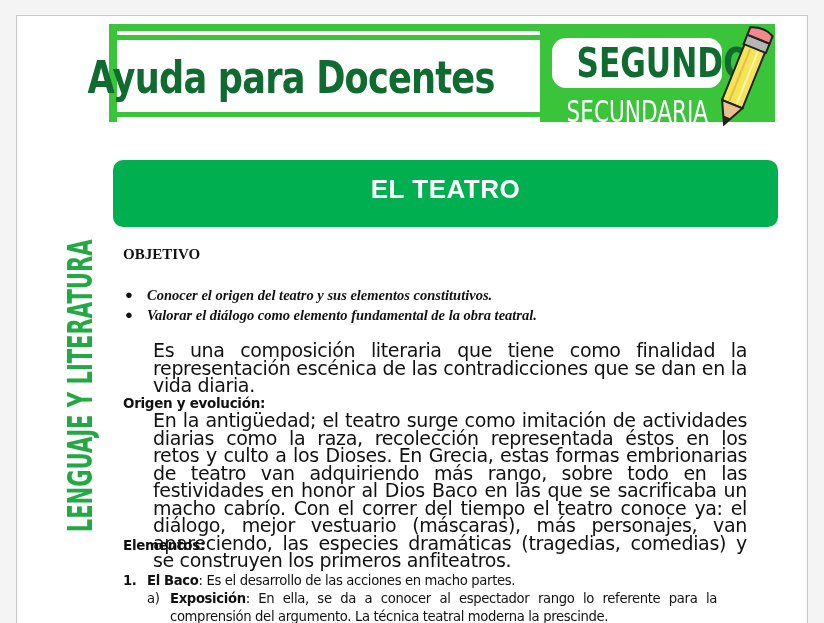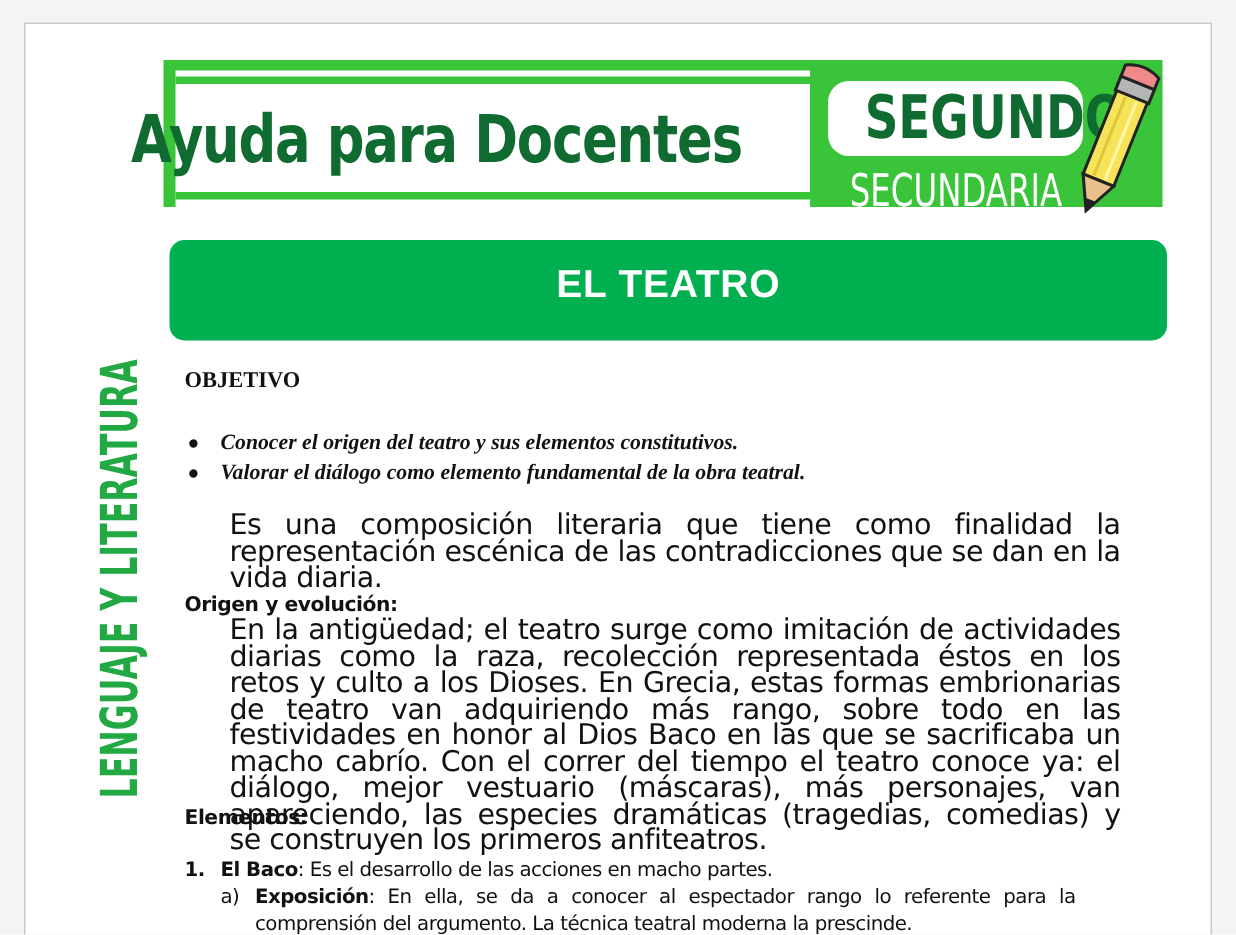--- a/index.html
+++ b/index.html
@@ -11,21 +11,21 @@
   }
   .page {
     position: absolute; left: 16px; top: 15px;
     width: 792px; height: 640px;
     background: #ffffff;
     border: 1px solid #c8c8c8;
     box-sizing: border-box;
   }
   
   .banner {
-    position: absolute; left: 109px; top: 40px;
+    position: absolute; left: 109px; top: 24px;
     width: 666px; height: 98px;
     background: #3ac43a;
   }
   .banner-inset {
     position: absolute; left: 8px; top: 7px;
     width: 423px; height: 98px;
     background: #ffffff;
   }
   .stripe {
     position: absolute; left: 0; width: 423px; height: 5px; background: #3ac43a;

